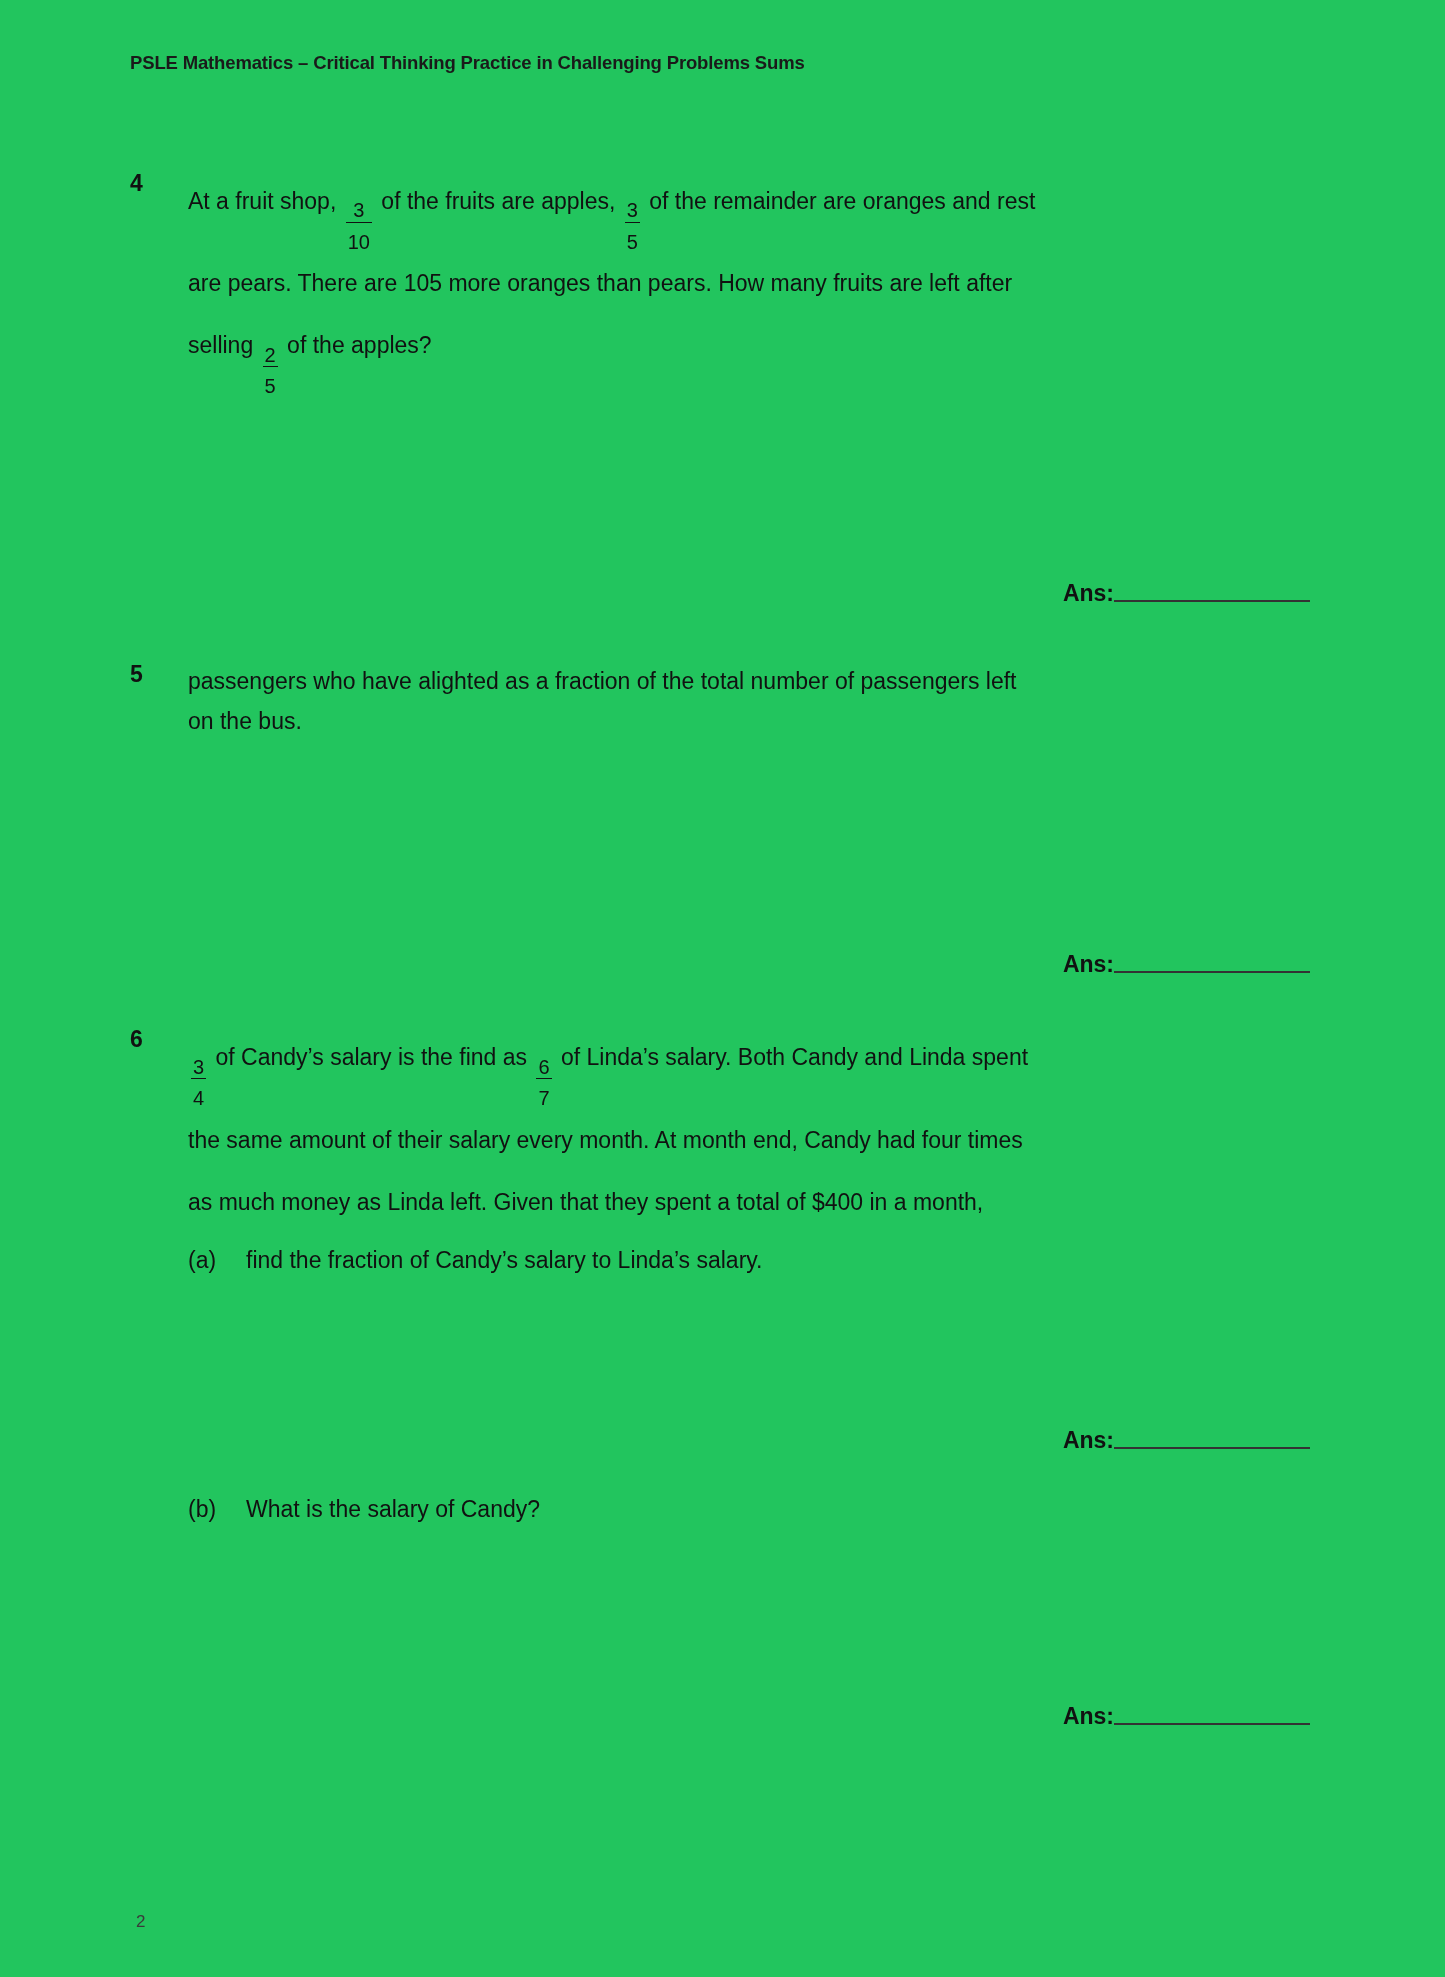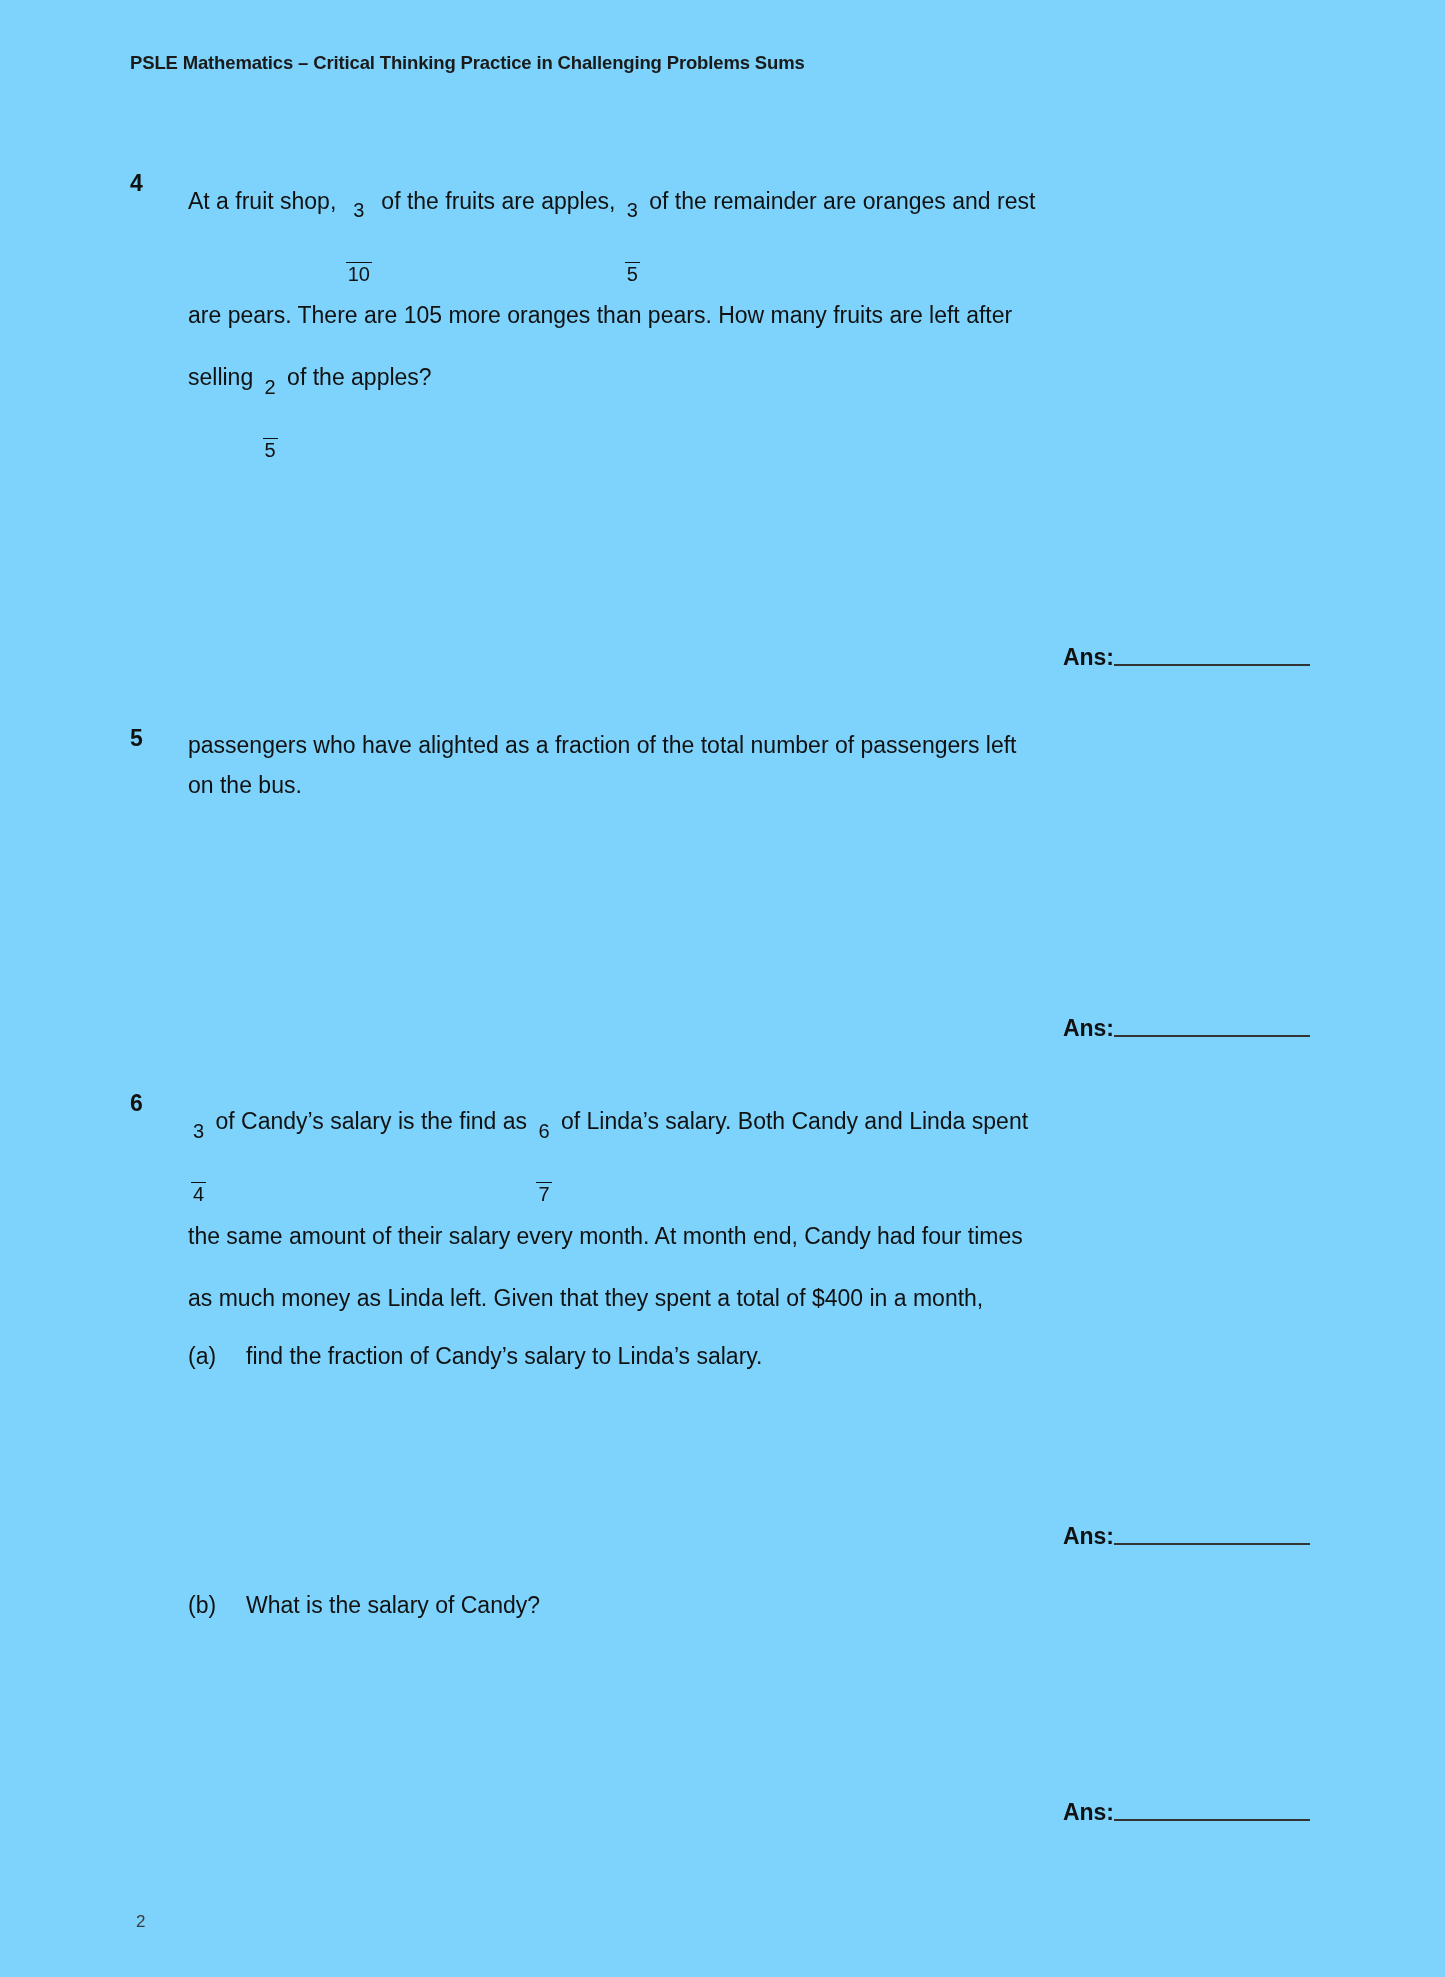--- a/index.html
+++ b/index.html
@@ -12,21 +12,21 @@
     height: 1977px;
     font-family: "Liberation Sans", sans-serif;
     color: #111111;
     position: relative;
     overflow: hidden;
   }
   .page {
     position: relative;
     width: 1445px;
     height: 1977px;
-    background: #7dd3fc;
+    background: #22c55e;
     box-sizing: border-box;
   }
 
   
   .doc-header {
     position: absolute;
     left: 130px;
     top: 52px;
     font-size: 18.5px;
     font-weight: bold;
@@ -81,24 +81,23 @@
     line-height: 1;
     font-size: 20px;
   }
   .frac .num {
     display: block;
     padding: 0 2px 1px 2px;
     line-height: 1.02;
   }
   .frac .den {
     display: block;
-    padding: 1px 2px 0 2px;
+    padding: 9px 2px 0 2px;
     line-height: 1.02;
     border-top: 1.6px solid #111111;
-    margin-top: 40px;
   }
 
   
   .subpart {
     margin-left: 58px;
     font-size: 23px;
     display: flex;
     white-space: nowrap;
   }
   .sub-label {

